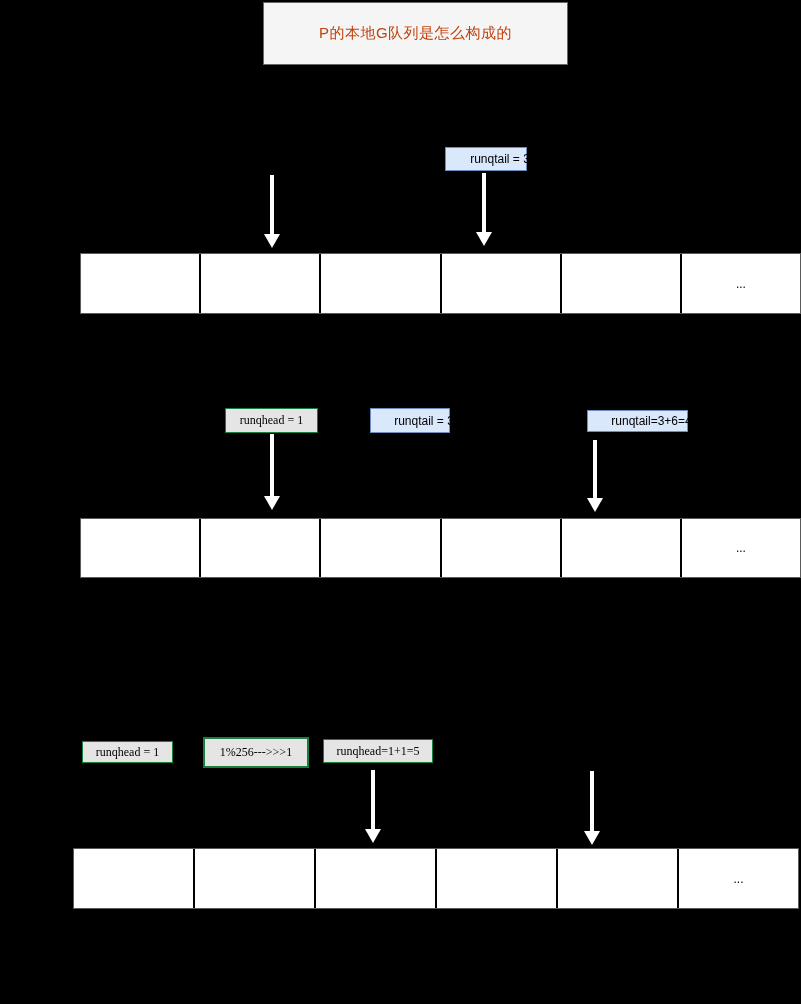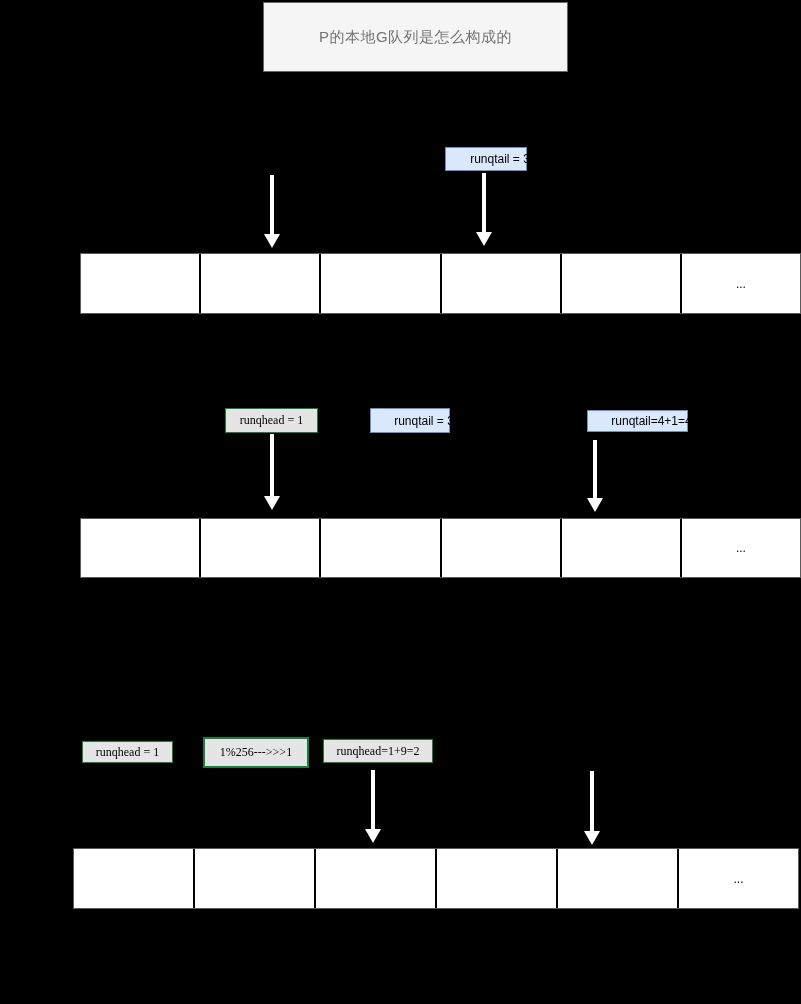--- a/index.html
+++ b/index.html
@@ -1,24 +1,24 @@
 <!DOCTYPE html>
 <html><head>
 <meta charset="utf-8">
 <style>
   html,body{margin:0;padding:0;background:#000;}
   .canvas{
     position:relative;width:801px;height:1004px;background:#000;overflow:hidden;
     font-family:"Liberation Sans", sans-serif;
   }
   .title-box{
-    position:absolute;left:263px;top:2px;width:305px;height:70px;
+    position:absolute;left:263px;top:2px;width:305px;height:63px;
     background:#f5f5f5;border:1px solid #666;box-sizing:border-box;
     display:flex;align-items:center;justify-content:center;
-    font-size:15px;color:#737373;letter-spacing:.5px;
+    font-size:15px;color:#c2410c;letter-spacing:.5px;
   }
   .box-label{
     position:absolute;box-sizing:border-box;
     display:flex;align-items:center;justify-content:center;
     font-size:12px;color:#000;white-space:nowrap;
   }
   .blue{background:#dae8fc;border:1px solid #6c8ebf;padding-left:28px;}
   .orange{background:#e5e5e5;border:1px solid #15803d;font-family:Liberation Serif, serif;}
   .thick{border-width:2px;}
   .arrow{position:absolute;width:16px;}
@@ -61,21 +61,21 @@
     <div class="queue-cell"></div>
     <div class="queue-cell"></div>
     <div class="queue-cell"></div>
     <div class="queue-cell"></div>
     <div class="queue-cell"></div>
     <div class="queue-cell">...</div>
   </div>
 
   <div class="box-label orange" style="left:225px;top:408px;width:93px;height:25px">runqhead = 1</div>
   <div class="box-label blue" style="left:370px;top:408px;width:80px;height:25px">runqtail = 3</div>
-  <div class="box-label blue" style="left:587px;top:410px;width:101px;height:22px">runqtail=4+1=4</div>
+  <div class="box-label blue" style="left:587px;top:410px;width:101px;height:22px">runqtail=3+6=4</div>
 
   <div class="arrow" style="left:264px;top:434px;height:76px">
     <div class="arrow-shaft"></div>
     <div class="arrow-head"></div>
   </div>
   <div class="arrow" style="left:587px;top:440px;height:72px">
     <div class="arrow-shaft"></div>
     <div class="arrow-head"></div>
   </div>
 
@@ -83,21 +83,21 @@
     <div class="queue-cell"></div>
     <div class="queue-cell"></div>
     <div class="queue-cell"></div>
     <div class="queue-cell"></div>
     <div class="queue-cell"></div>
     <div class="queue-cell">...</div>
   </div>
 
   <div class="box-label orange" style="left:82px;top:741px;width:91px;height:22px">runqhead = 1</div>
   <div class="box-label orange thick" style="left:203px;top:737px;width:106px;height:31px">1%256---&gt;&gt;&gt;1</div>
-  <div class="box-label orange" style="left:323px;top:739px;width:110px;height:24px">runqhead=1+9=2</div>
+  <div class="box-label orange" style="left:323px;top:739px;width:110px;height:24px">runqhead=1+1=5</div>
 
   <div class="arrow" style="left:365px;top:770px;height:73px">
     <div class="arrow-shaft"></div>
     <div class="arrow-head"></div>
   </div>
   <div class="arrow" style="left:584px;top:771px;height:74px">
     <div class="arrow-shaft"></div>
     <div class="arrow-head"></div>
   </div>
 

